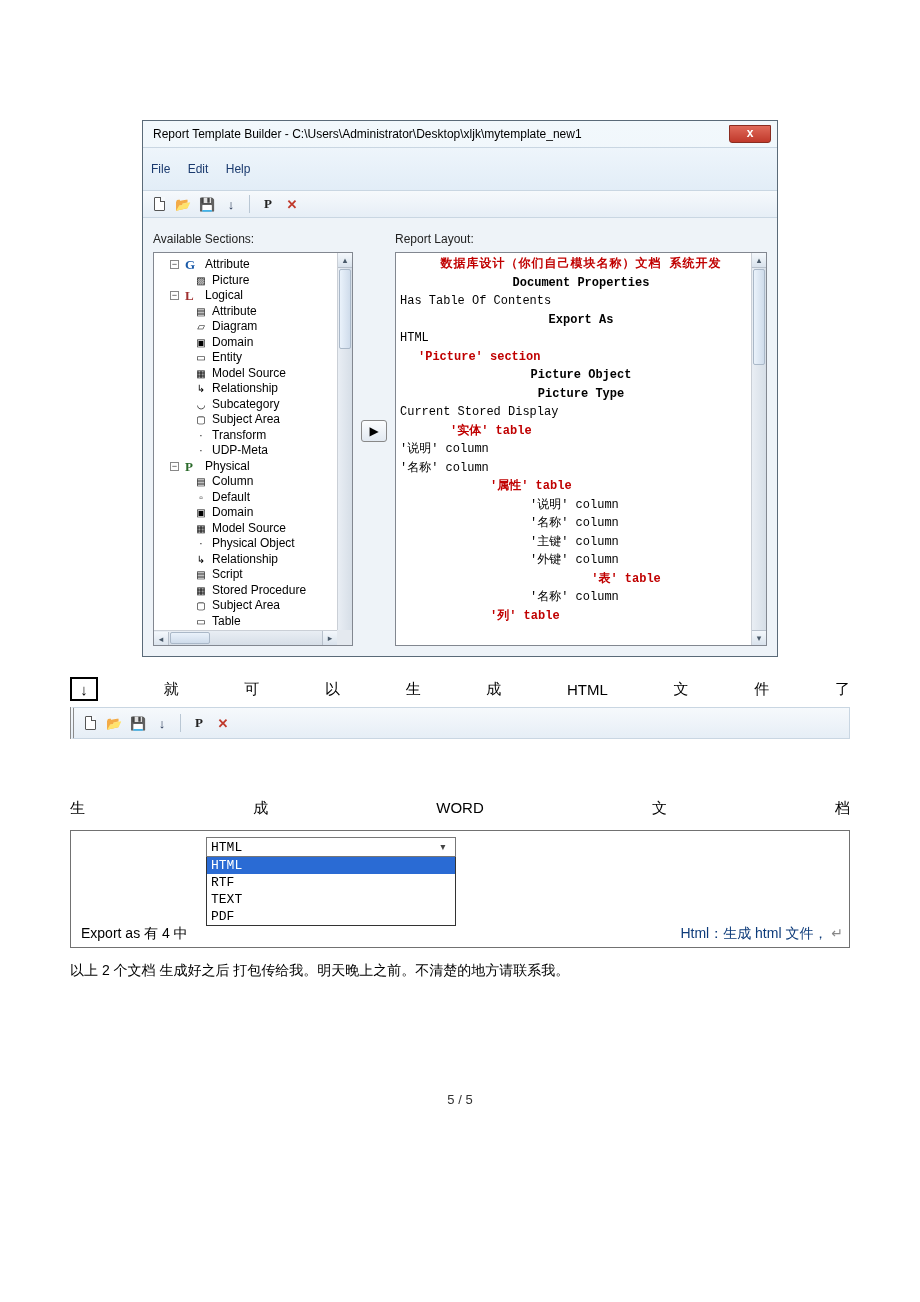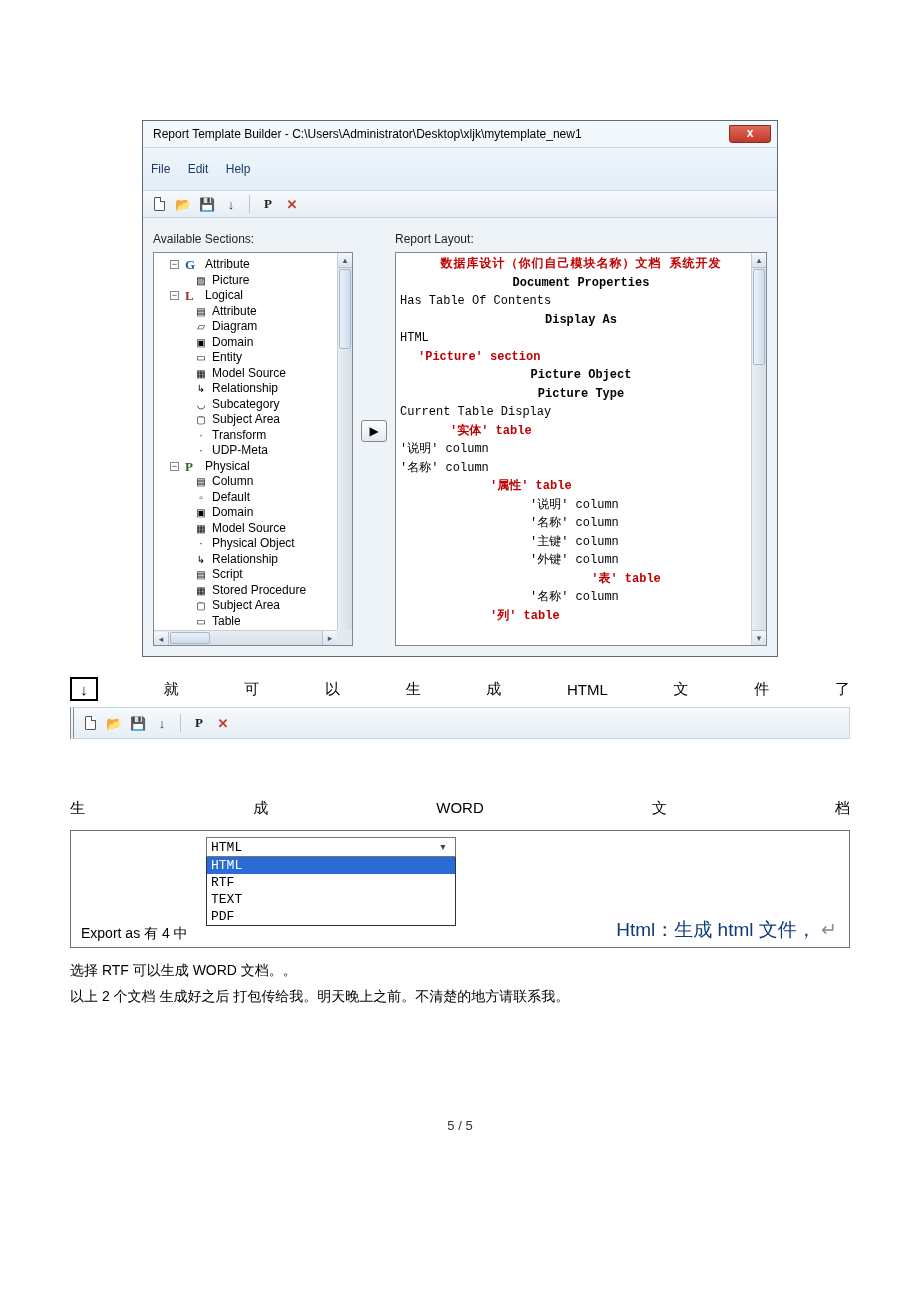--- a/index.html
+++ b/index.html
@@ -214,23 +214,23 @@
   }
   .dd-list {
     border: 1px solid #333;
     border-top: none;
     background:#fff;
   }
   .dd-item { padding: 1px 4px; }
   .dd-sel { background:#2a6bd4; color:#fff; }
   .export-right {
     position:absolute;
-    right: 12px;
+    right: 6px;
     bottom: 4px;
-    font-size: 19px;
+    font-size: 14px;
     color: #0d3b7a;
   }
   .export-right .arrow { color:#888; }
 
   .footer {
     text-align:center;
     margin-top: 112px;
     font-size: 13px;
     color:#333;
   }
@@ -387,26 +387,26 @@
         <div class="mid-arrow">▶</div>
       </div>
 
       <div>
         <div class="panel-label">Report Layout:</div>
         <div class="layout-box">
           <div class="layout-content">
             <div class="lay-title">数据库设计（你们自己模块名称）文档 系统开发</div>
             <div class="lay-bold">Document Properties</div>
             <div class="lay-center">Has Table Of Contents</div>
-            <div class="lay-bold">Display As</div>
+            <div class="lay-bold">Export As</div>
             <div class="lay-center">HTML</div>
             <div class="lay-bold lay-red" style="text-align:left; padding-left:18px;">'Picture' section</div>
             <div class="lay-bold">Picture Object</div>
             <div class="lay-bold">Picture Type</div>
-            <div class="lay-center">Current Table Display</div>
+            <div class="lay-center">Current Stored Display</div>
             <div class="lay-bold lay-red" style="text-align:left; padding-left:50px;">'实体' table</div>
             <div class="lay-center">'说明' column</div>
             <div class="lay-center">'名称' column</div>
             <div class="lay-bold lay-red" style="text-align:left; padding-left:90px;">'属性' table</div>
             <div style="text-align:left; padding-left:130px;">'说明' column</div>
             <div style="text-align:left; padding-left:130px;">'名称' column</div>
             <div style="text-align:left; padding-left:130px;">'主键' column</div>
             <div style="text-align:left; padding-left:130px;">'外键' column</div>
             <div class="lay-bold lay-red" style="text-align:center; padding-left:90px;">'表' table</div>
             <div style="text-align:left; padding-left:130px;">'名称' column</div>
@@ -469,17 +469,16 @@
         <div class="dd-item">TEXT</div>
         <div class="dd-item">PDF</div>
       </div>
     </div>
     <div class="export-right">
       <span>Html：生成 html 文件，</span>
       <span class="arrow">↵</span>
     </div>
   </div>
 
-  <div class="para" style="margin-top:4px">选择 RTF 可以生成 WORD 文档。。</div>
   <div class="para" style="margin-top:0">以上 2 个文档 生成好之后 打包传给我。明天晚上之前。不清楚的地方请联系我。</div>
 
   <div class="footer">5 / 5</div>
 </div>
 
 </body></html>

